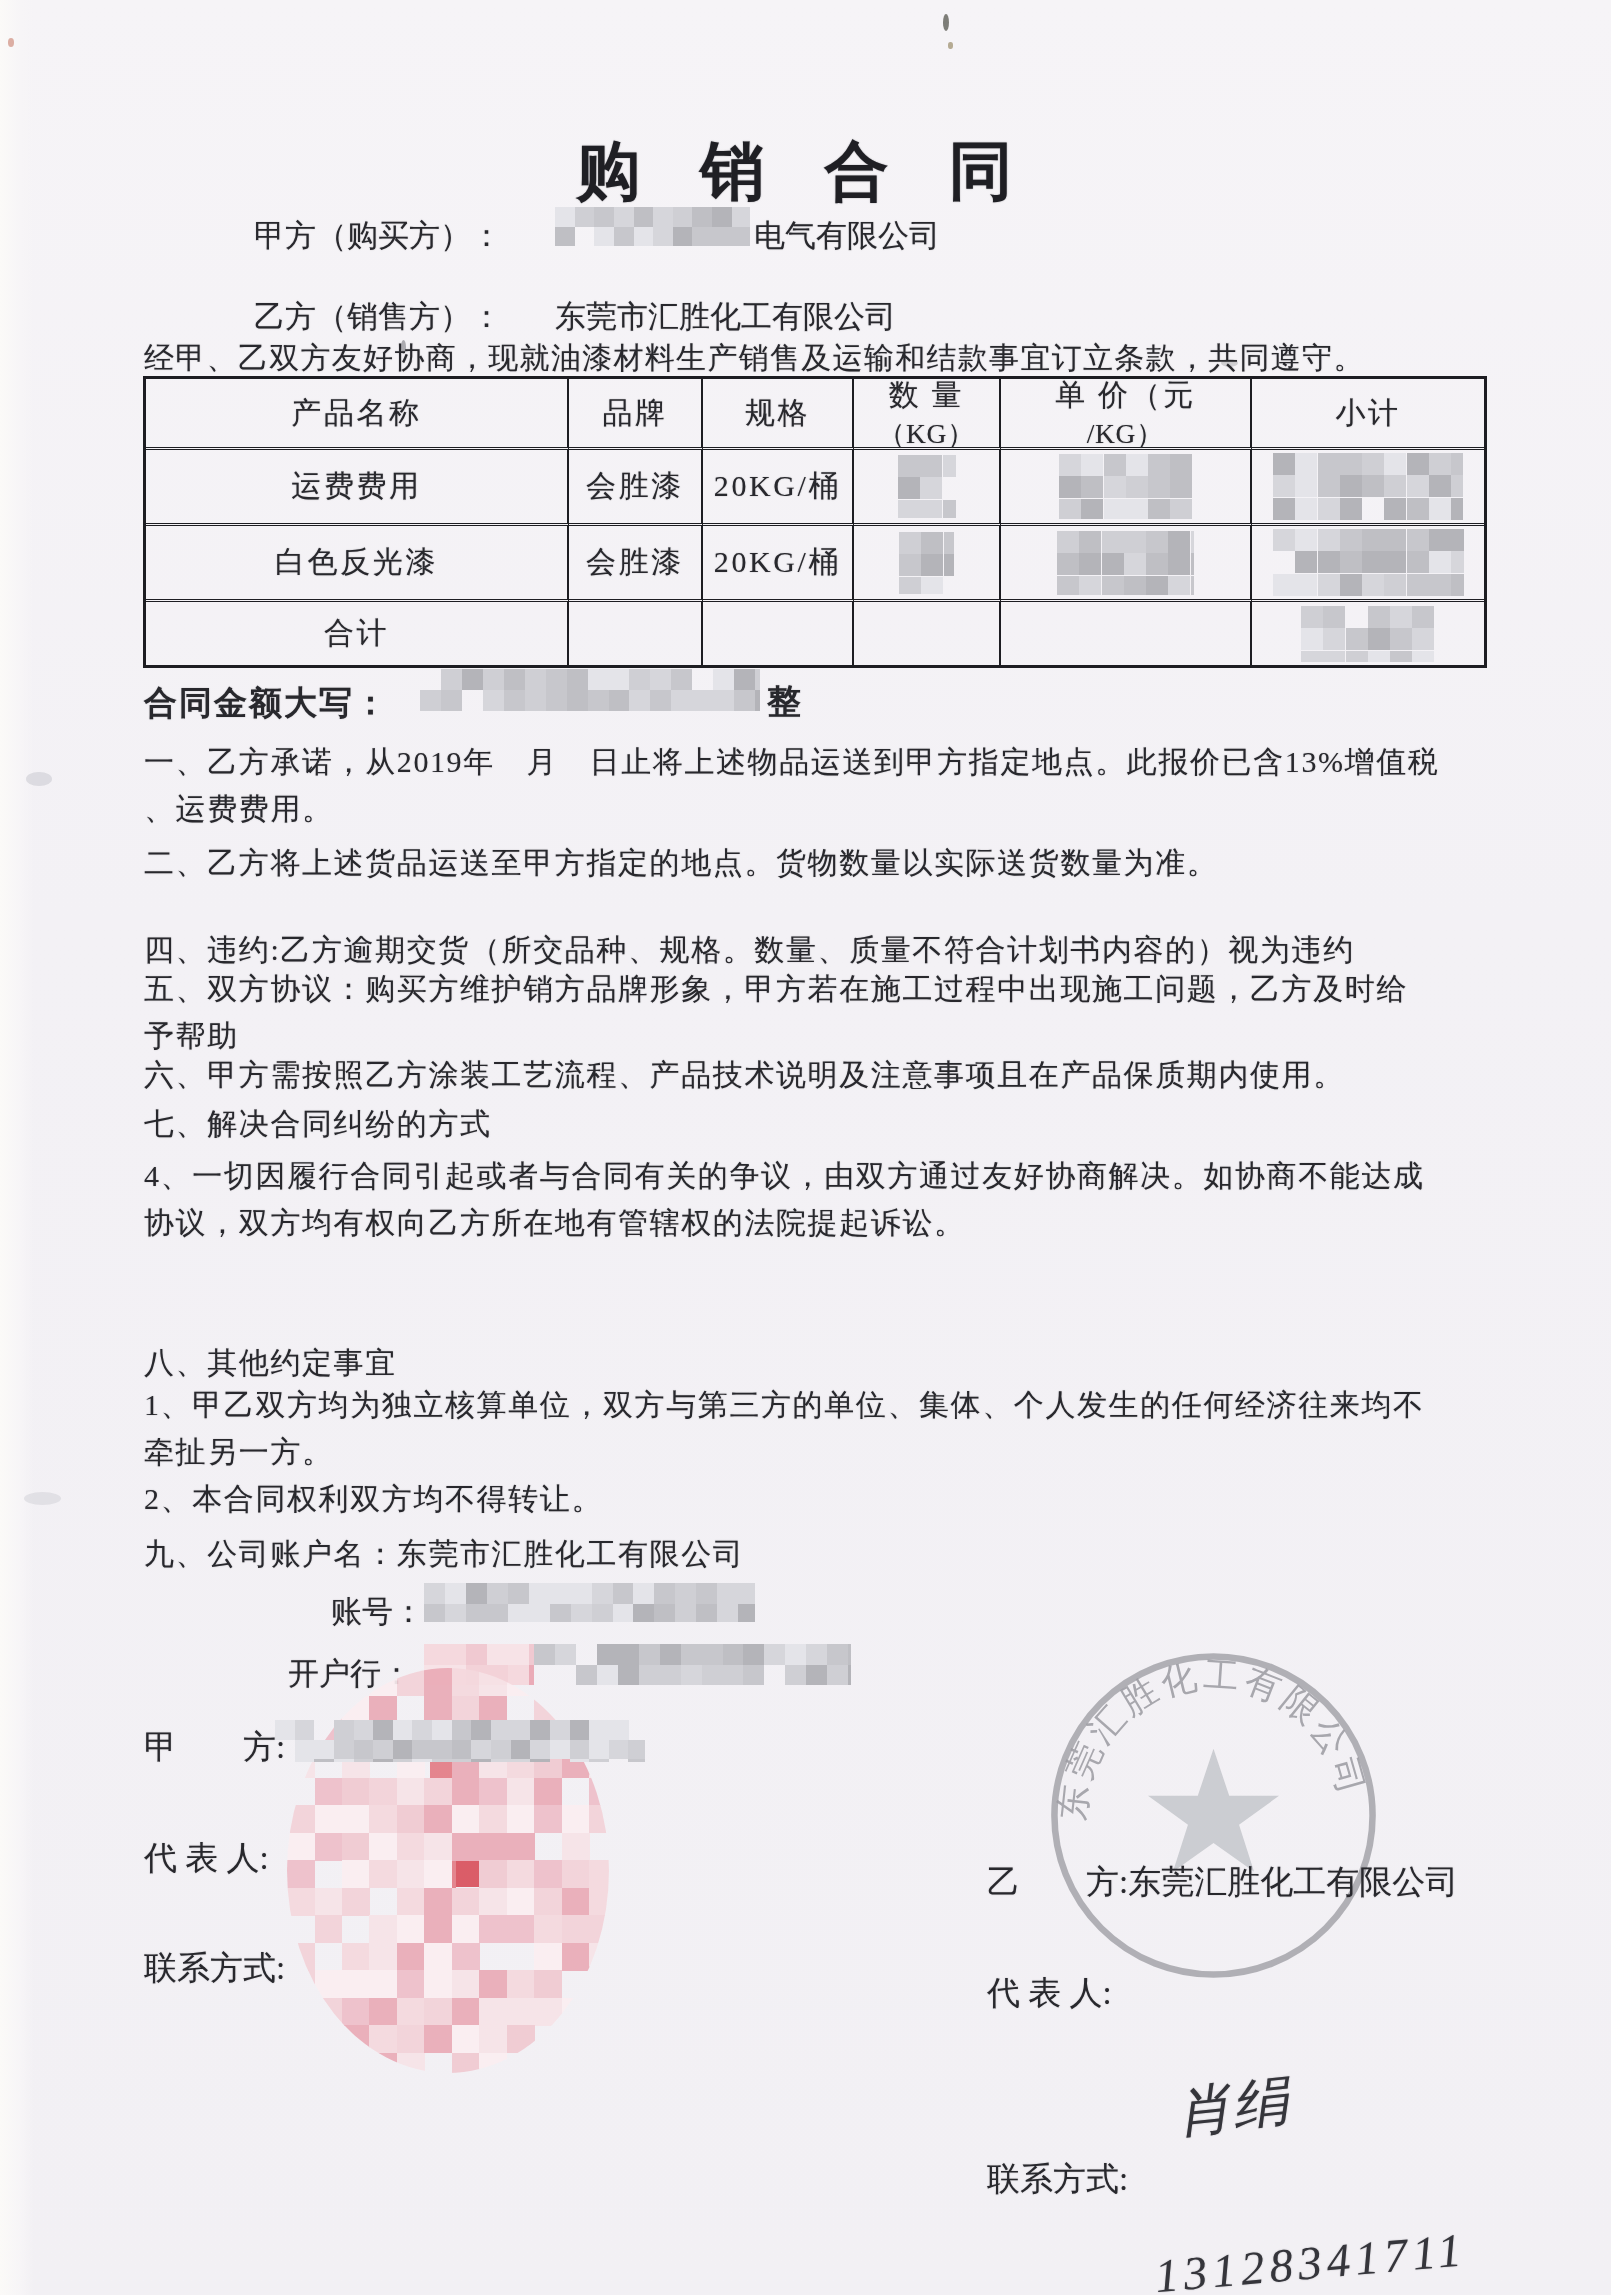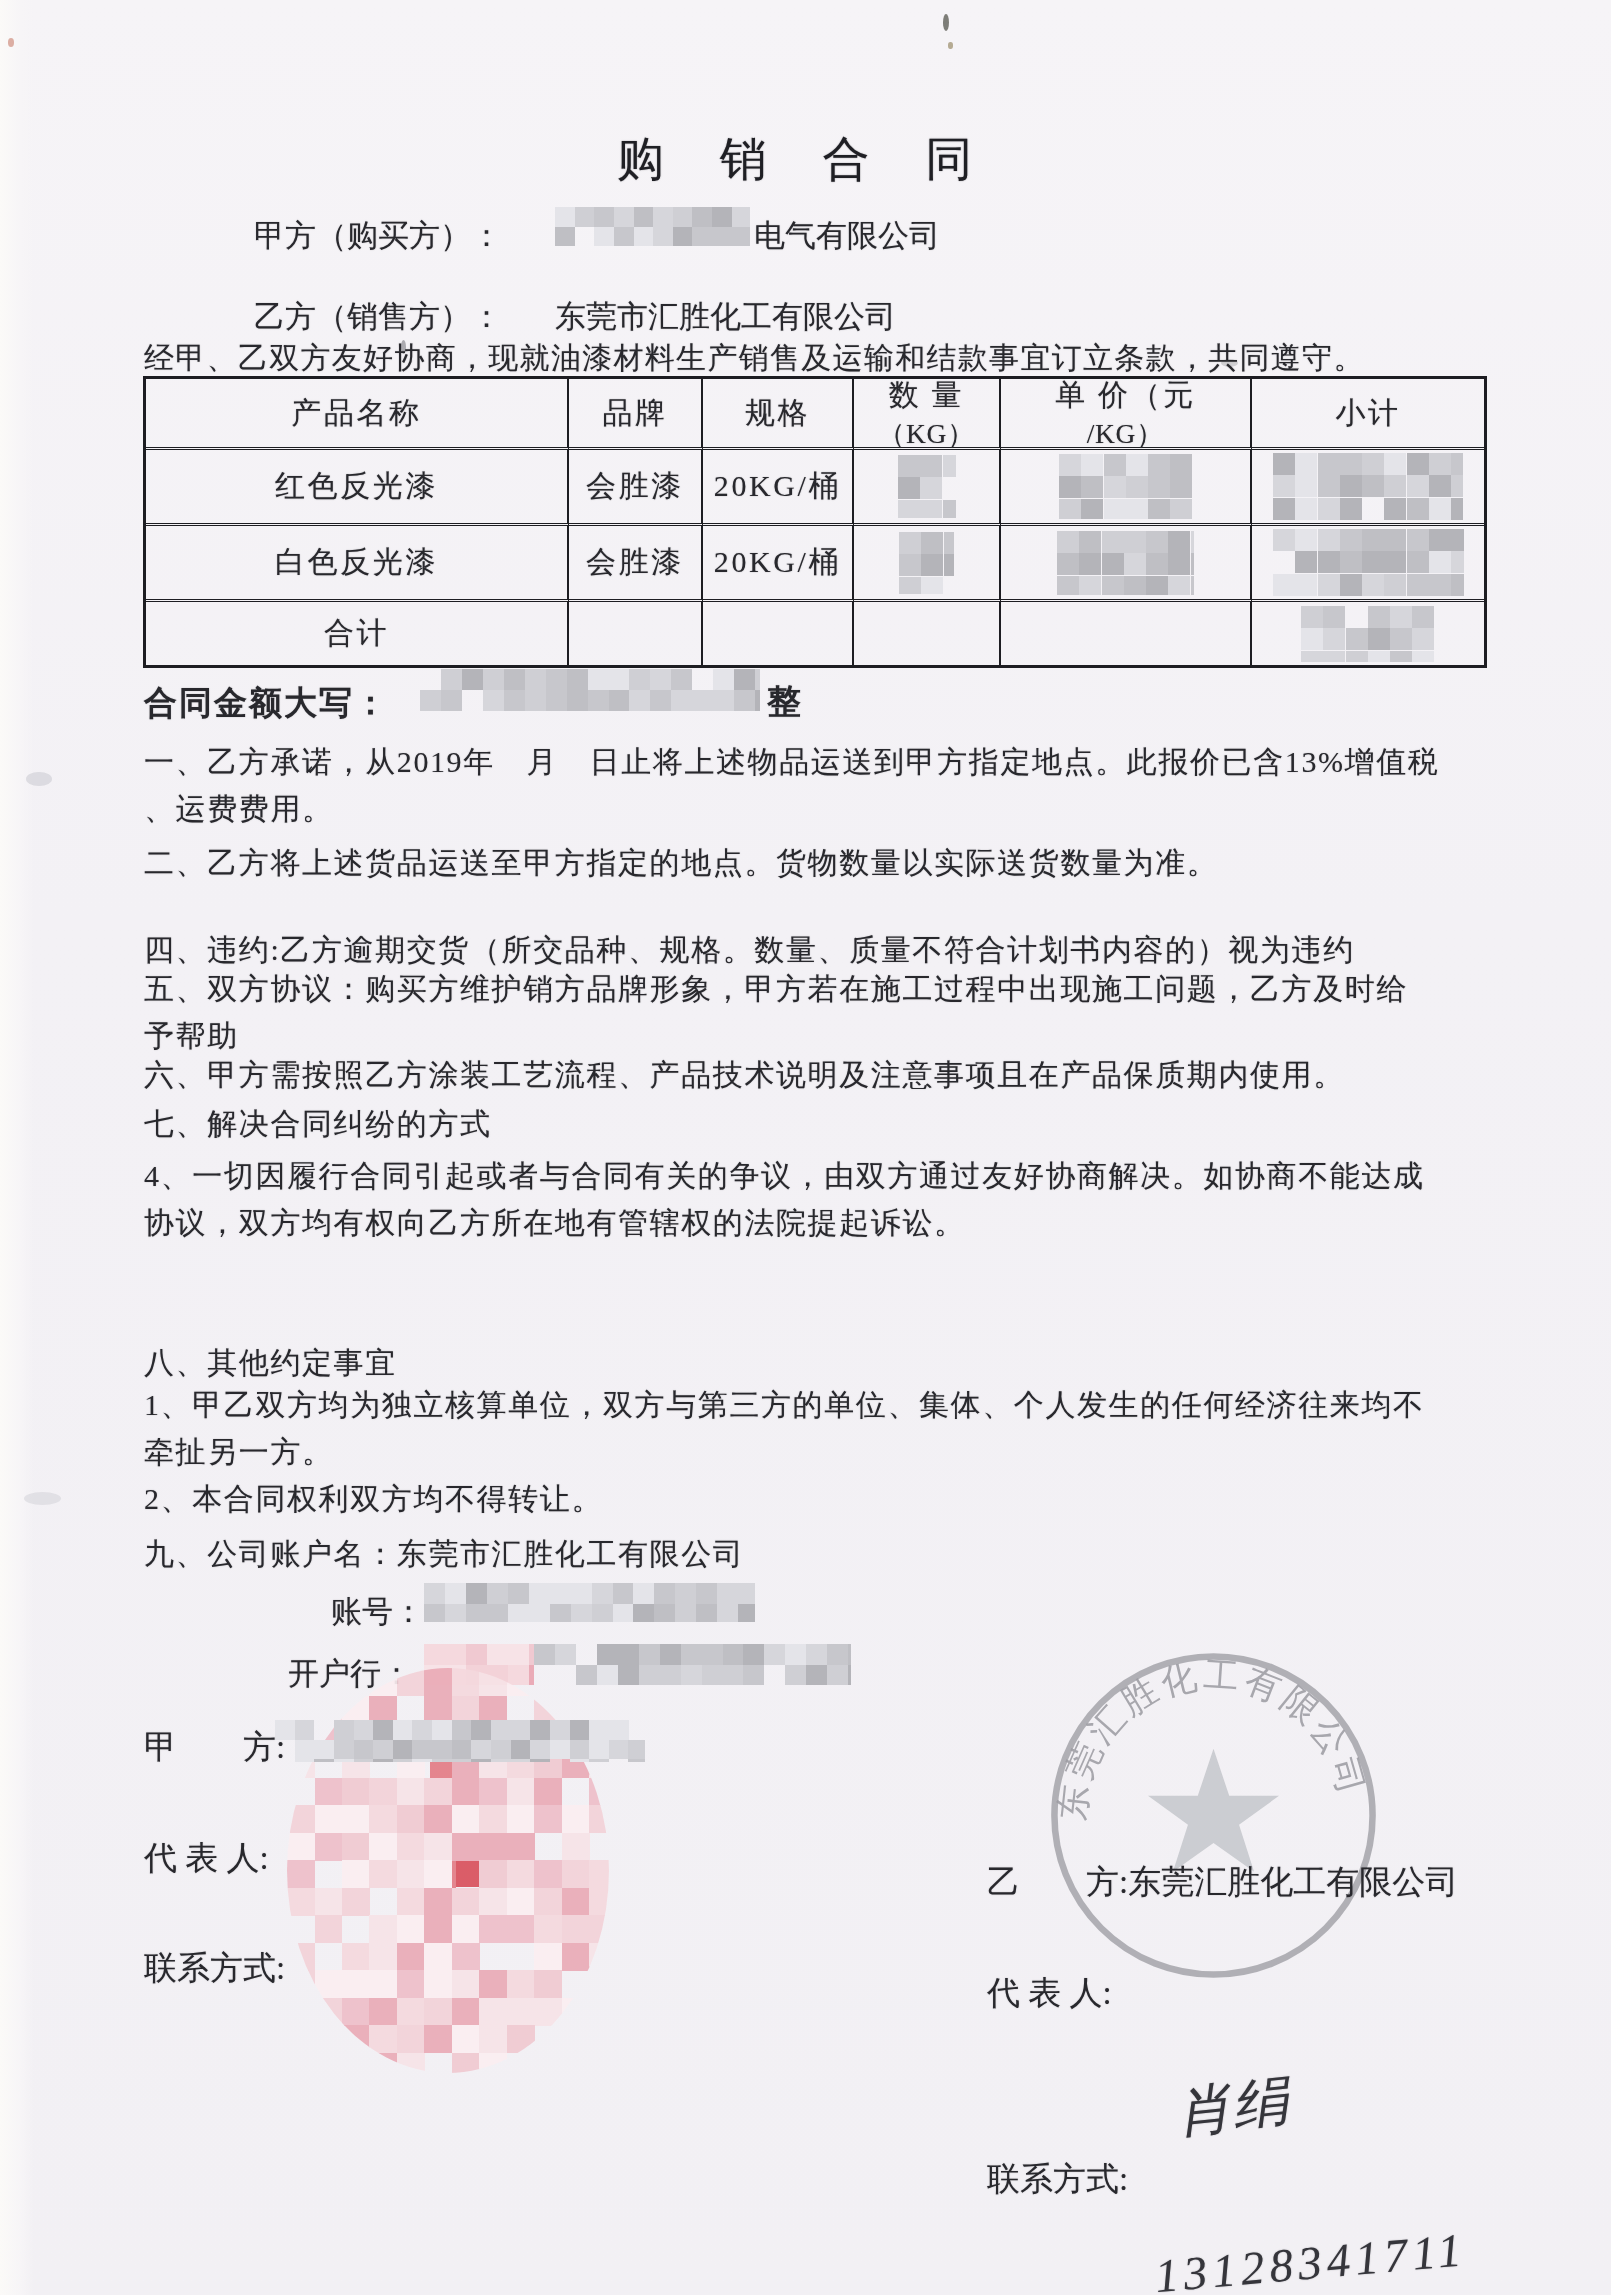--- a/index.html
+++ b/index.html
@@ -2,21 +2,21 @@
 <html style="font-size:10.5px"><head>
 <meta charset="utf-8">
 <style>
   html,body{margin:0;padding:0;background:#888;}
   .page{position:relative;width:1611px;height:2295px;margin:0 auto;
         background:linear-gradient(180deg,#f6f4f7 0%,#f3f1f5 40%,#f2f0f4 100%);
         overflow:hidden;font-family:"Liberation Serif",serif;color:#28282d;}
   .edge-strip{position:absolute;left:0;top:0;width:34px;height:100%;
         background:linear-gradient(90deg,#fbfaf8 0%,#f7f5f7 60%,rgba(247,245,247,0) 100%);}
   .t{position:absolute;white-space:pre-line;text-shadow:0 0 1.3px rgba(45,45,52,.35);}
-  .title{font-size:47px;font-weight:normal;letter-spacing:22px;color:#1f1f24;
+  .title{font-size:64px;font-weight:bold;letter-spacing:22px;color:#1f1f24;
          text-shadow:0 0 1.3px rgba(20,20,25,.5);}
   .lbl{font-size:31px;}
   .body-text{font-size:30px;line-height:46px;letter-spacing:1.3px;}
   .clause{font-size:30px;line-height:47px;letter-spacing:1.6px;width:1368px;}
   
   .tbl{position:absolute;left:143px;top:376px;display:grid;
        grid-template-columns:423px 134px 151px 147px 251px 232px;
        grid-template-rows:71px 76px 76px 63px;
        border:3.3px solid #1d1d22;background:transparent;}
   .cell{border-right:2.6px solid #1d1d22;border-bottom:3.9px double #1d1d22;
@@ -98,21 +98,21 @@
       </div>
     <div class="cell">
         <span>单  价（元</span>
         <span class="sub">/KG）</span>
       </div>
     <div class="cell last-col">
         <span>小计</span>
       </div>
 
     <div class="cell">
-        <span>红色反光漆</span>
+        <span>运费费用</span>
       </div>
     <div class="cell">
         <span>会胜漆</span>
       </div>
     <div class="cell">
         <span>20KG/桶</span>
       </div>
     <div class="cell">
         <span class="mosaic" style="width:58px;height:63px">
           <i style="left: 0px; top: 0px; width: 22px; height: 22px; background: rgb(199, 199, 204);"></i>

